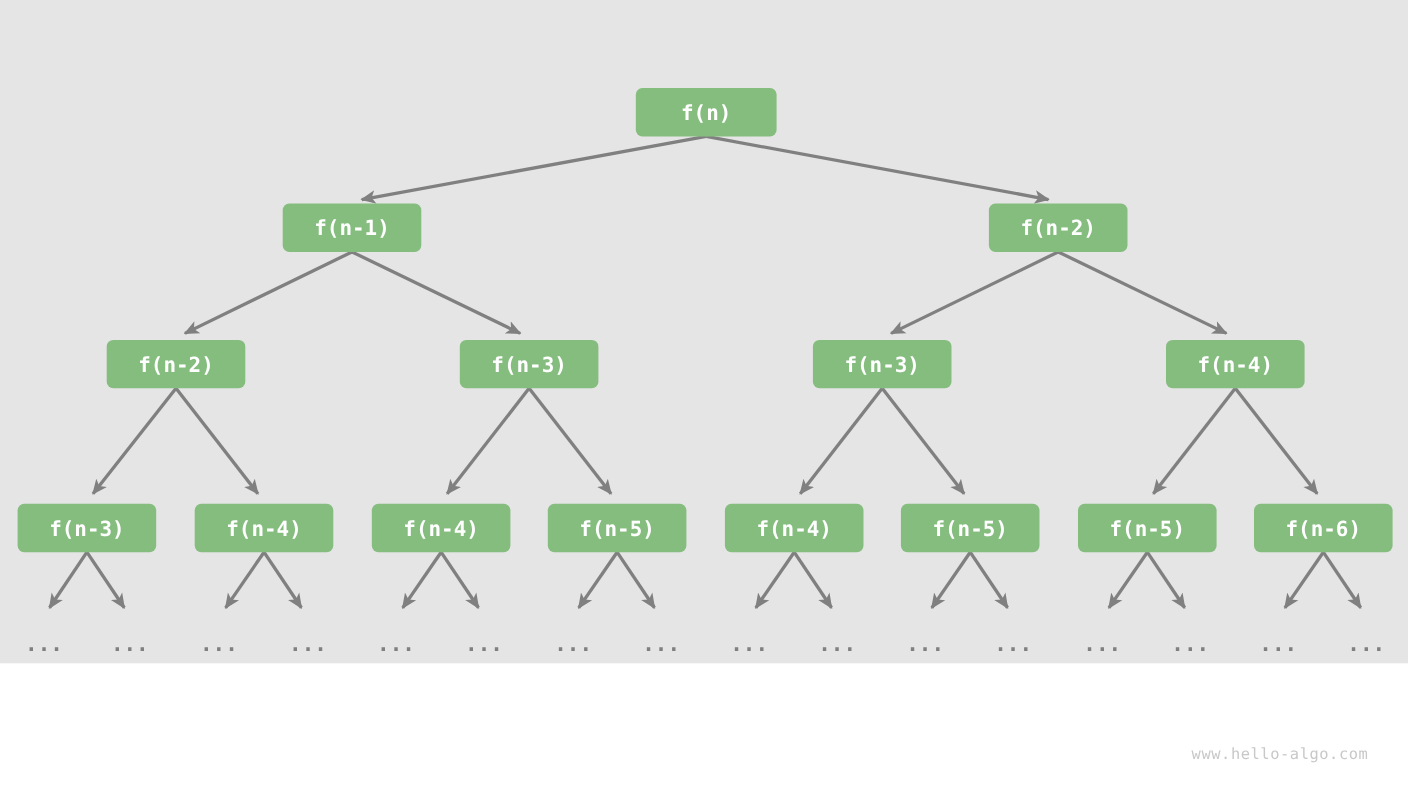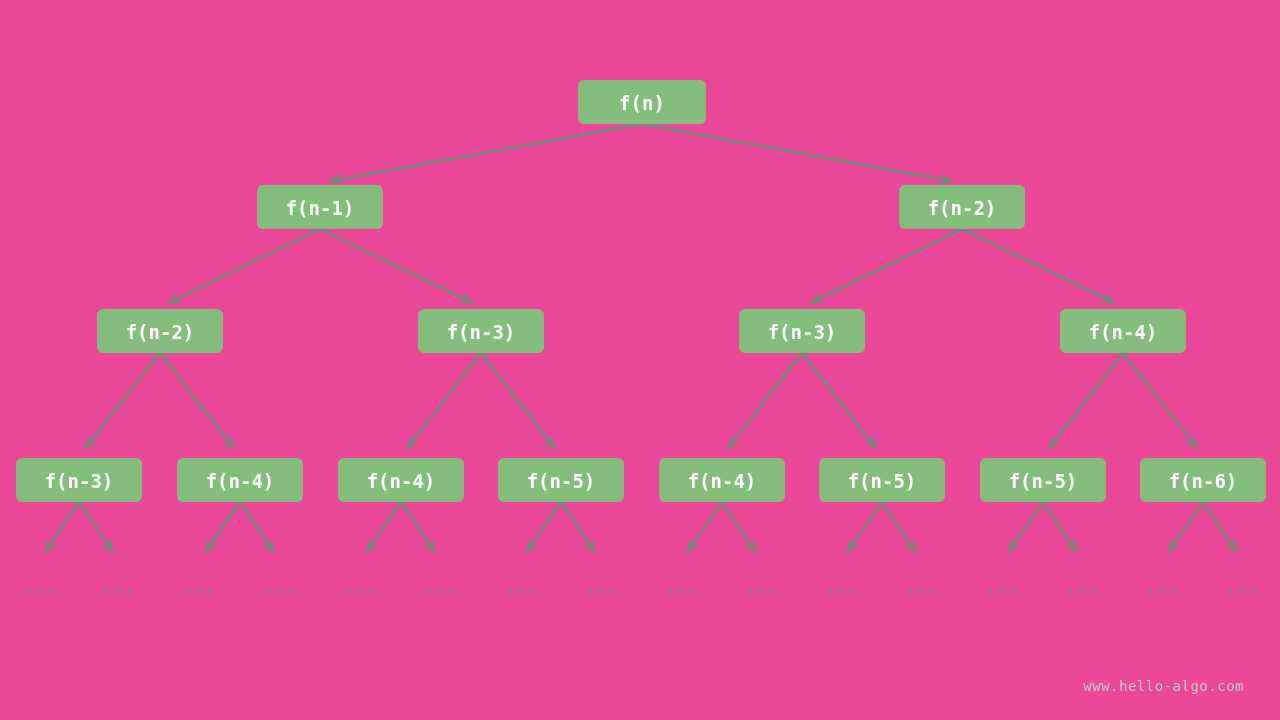--- a/index.html
+++ b/index.html
@@ -9,22 +9,22 @@
   }
   body {
     width: 1280px;
     height: 720px;
     overflow: hidden;
     font-family: "DejaVu Sans Mono", monospace;
   }
   #diagram-root {
     position: relative;
     width: 1280px;
-    height: 720px;
-    background: #ec4899;
+    height: 603px;
+    background: #e5e5e5;
   }
   svg.tree-canvas {
     position: absolute;
     left: 0;
     top: 0;
     width: 1280px;
     height: 720px;
     display: block;
   }
   .node-label {

